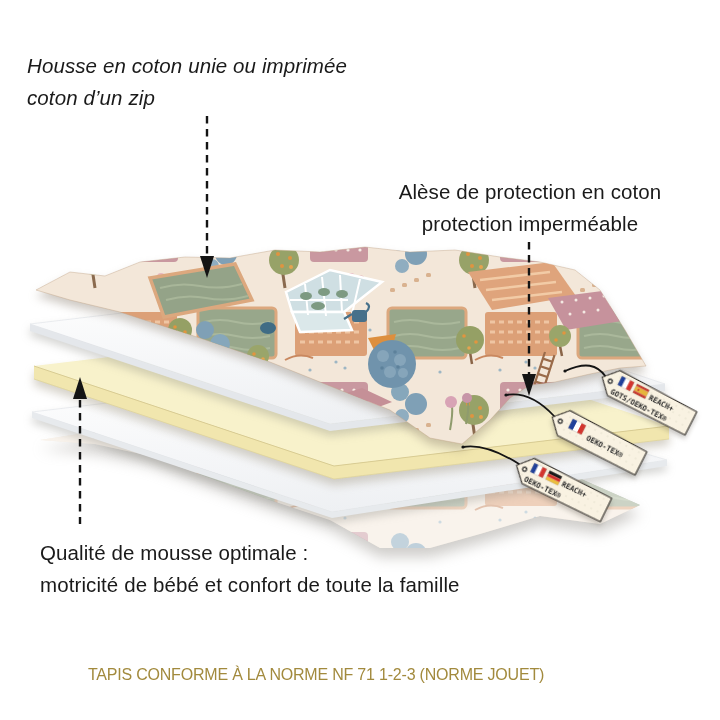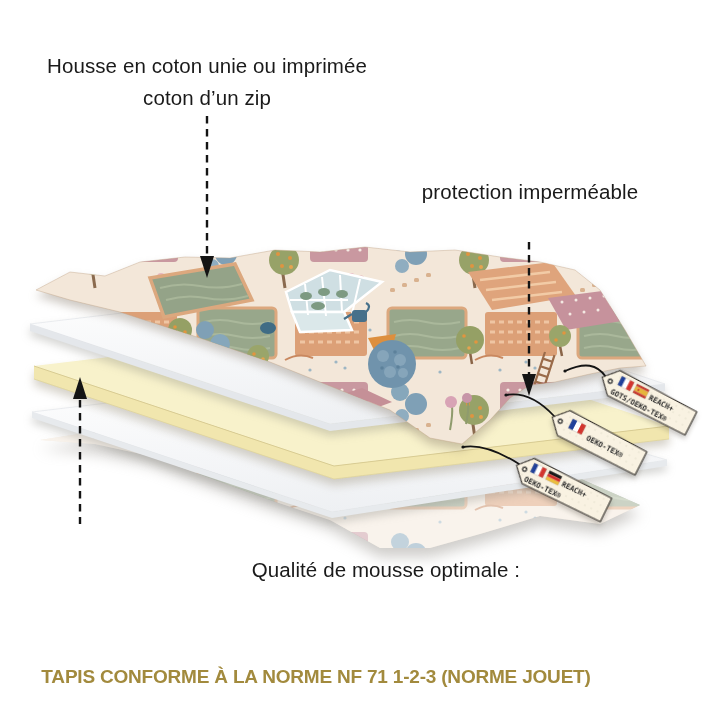--- a/index.html
+++ b/index.html
@@ -1,24 +1,24 @@
 <!DOCTYPE html>
 <html><head>
 <meta charset="utf-8">
 <style>
   html,body{margin:0;padding:0;background:#ffffff;}
   .stage{position:relative;width:720px;height:720px;background:#ffffff;overflow:hidden;
          font-family:"Liberation Sans","DejaVu Sans",sans-serif;}
   .stage svg{position:absolute;left:0;top:0;}
   .label{position:absolute;color:#1a1a1a;font-size:20.5px;line-height:1.55;letter-spacing:.1px;}
-  .label-housse{left:27px;top:50px;width:360px;text-align:center;}
+  .label-housse{left:27px;top:50px;width:360px;text-align:left;font-style:italic;}
   .label-alese{left:375px;top:176px;width:310px;text-align:center;}
-  .label-mousse{left:40px;top:554px;width:480px;text-align:right;}
+  .label-mousse{left:40px;top:537px;width:480px;text-align:left;}
   .footer-title{position:absolute;left:0;top:666px;width:632px;text-align:center;
-                font-weight:bold;font-size:19px;letter-spacing:-0.2px;}
+                font-weight:normal;font-size:16px;letter-spacing:-0.2px;}
   .sh-fab{filter:drop-shadow(0 6px 5px rgba(125,112,98,.38));}
   .sh-white{filter:drop-shadow(0 5px 4px rgba(120,118,112,.30));}
   .sh-foam{filter:drop-shadow(0 6px 5px rgba(138,126,100,.35));}
   .sh-bot{filter:drop-shadow(0 9px 7px rgba(135,130,122,.40));}
   .sh-tag{filter:drop-shadow(1px 3px 2.5px rgba(95,88,78,.35));}
   .tagtxt{font-family:"DejaVu Sans Mono","Liberation Mono",monospace;font-weight:bold;
           font-size:7.4px;fill:#2b2b2b;letter-spacing:0px;}
 </style>
 </head>
 <body>
@@ -281,22 +281,24 @@
       </g>
     </g>
   </svg>
 
   <div class="label label-housse">
     <div>Housse en coton unie ou imprimée</div>
     <div>coton d’un zip</div>
   </div>
 
   <div class="label label-alese">
+    <div>Alèse de protection en coton</div>
     <div>protection imperméable</div>
   </div>
 
   <div class="label label-mousse">
     <div>Qualité de mousse optimale :</div>
+    <div>motricité de bébé et confort de toute la famille</div>
   </div>
 
   <div class="footer-title" style="color: rgb(162, 138, 61);">TAPIS CONFORME À LA NORME NF 71 1-2-3 (NORME JOUET)</div>
 
 </div>
 
 </body></html>

